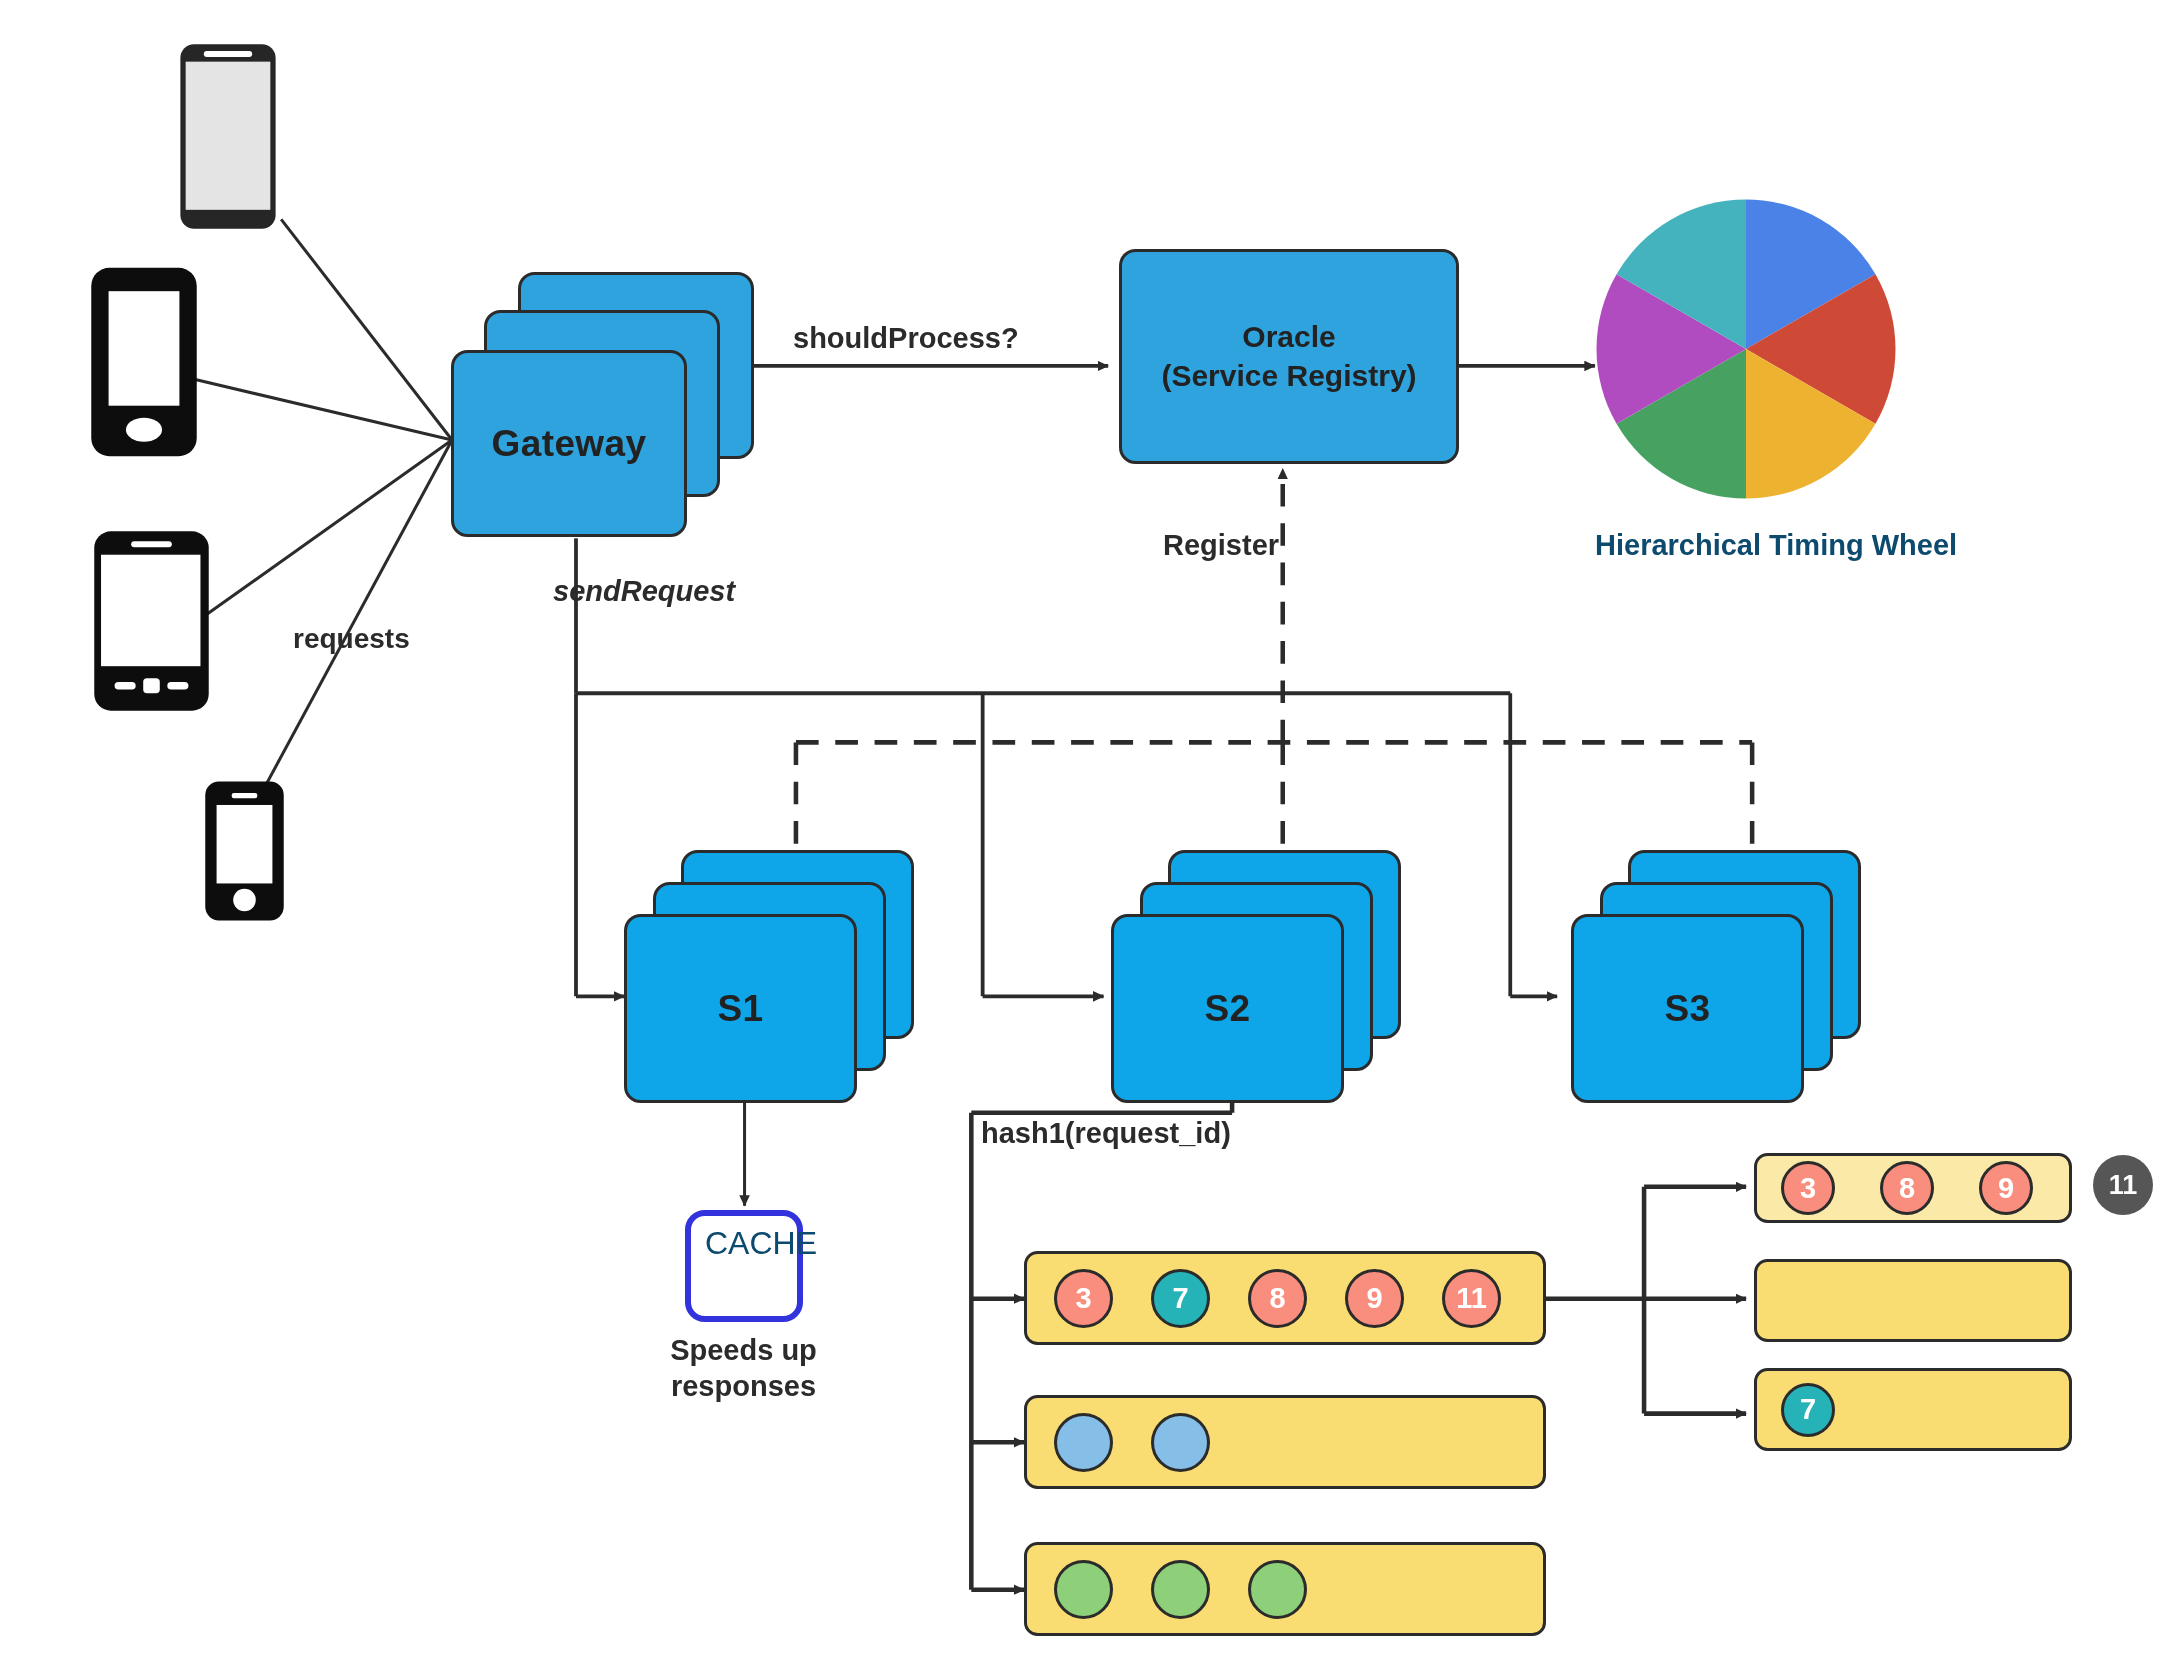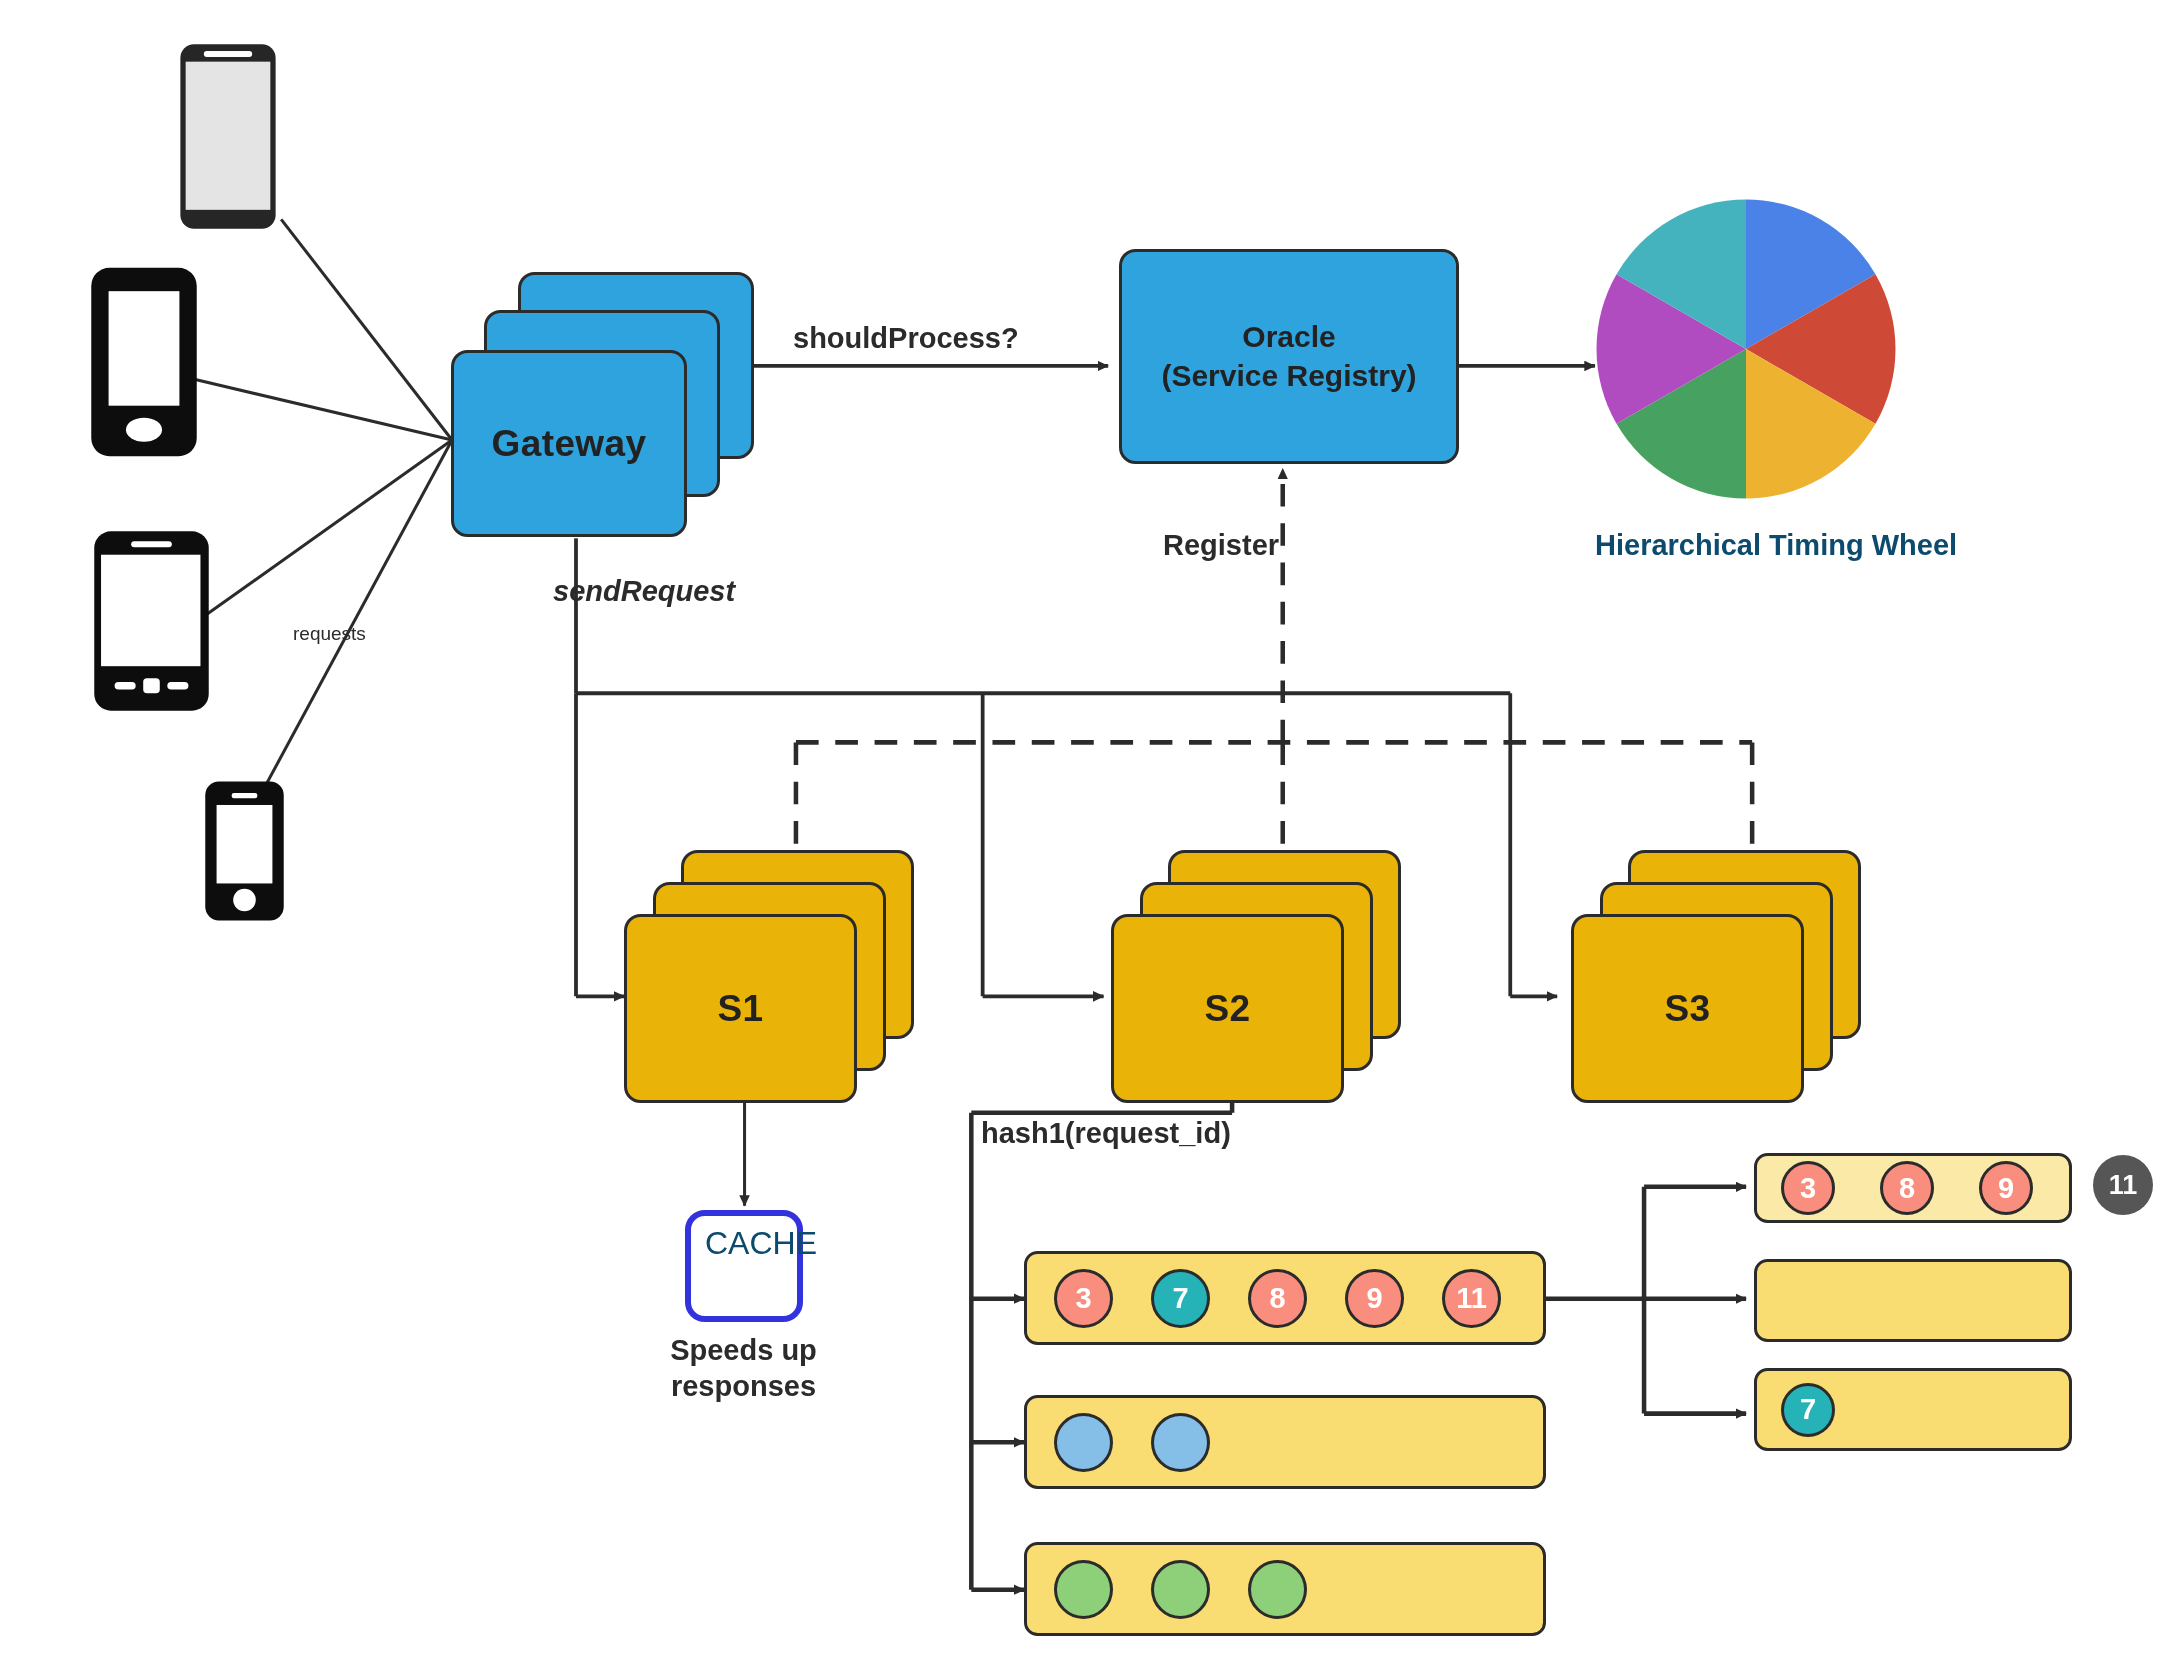--- a/index.html
+++ b/index.html
@@ -36,21 +36,21 @@
     box-sizing: border-box;
     border: 3px solid #2b2b2b;
     border-radius: 16.6px;
     display: flex;
     align-items: center;
     justify-content: center;
     font-weight: bold;
     color: #222222;
   }
   .card.gw { background: #2fa3de; }
-  .card.svc { background: #eab308; align-items: center; }
+  .card.svc { background: #0ea5e9; align-items: center; }
   .card-label { font-size: 37px; letter-spacing: 0.4px; }
 
   
   .oracle {
     background: #2fa3de;
     border: 3px solid #2b2b2b;
     border-radius: 16.6px;
     display: flex;
     flex-direction: column;
     align-items: center;
@@ -137,21 +137,21 @@
   }
 
   
   .elabel {
     position: absolute;
     font-weight: bold;
     font-size: 29px;
     color: #2b2b2b;
     white-space: nowrap;
   }
-  .elabel.thin { font-weight: normal; font-size: 19px; }
+  .elabel.thin { font-weight: bold; font-size: 28px; }
 
   
   .phone { position: absolute; }
 </style>
 </head>
 <body>
 
 <div id="stage">
 
   <svg id="wires" viewBox="0 0 2888 2213">

